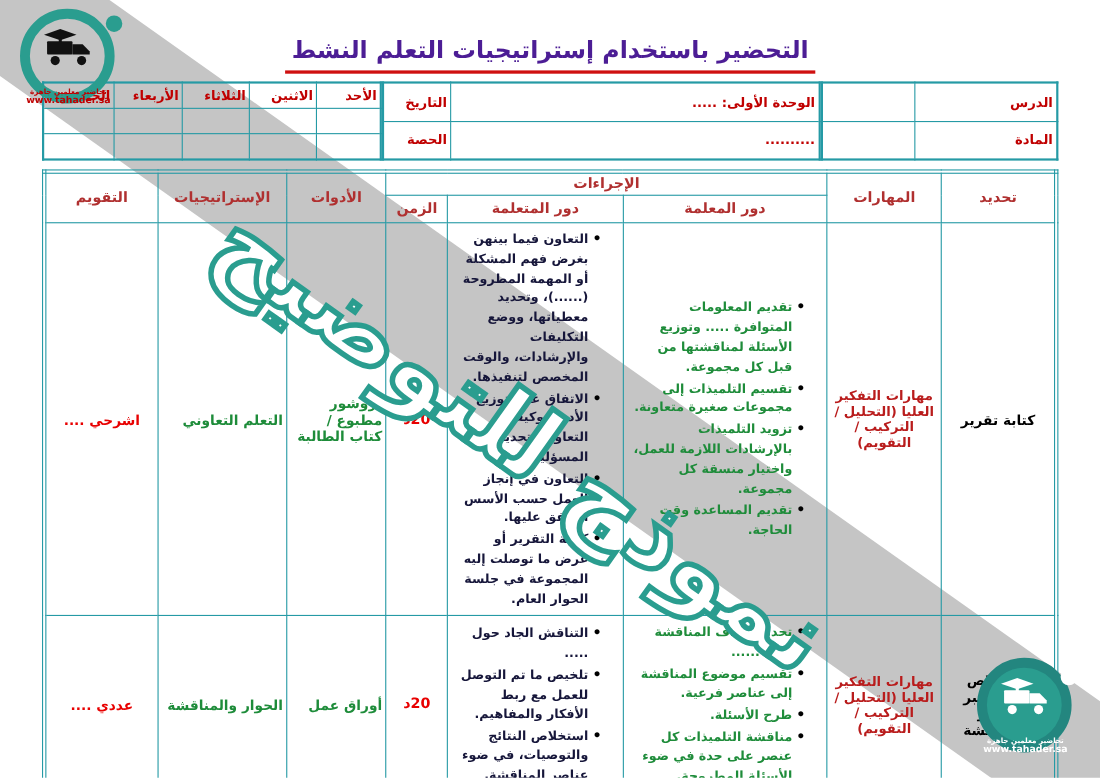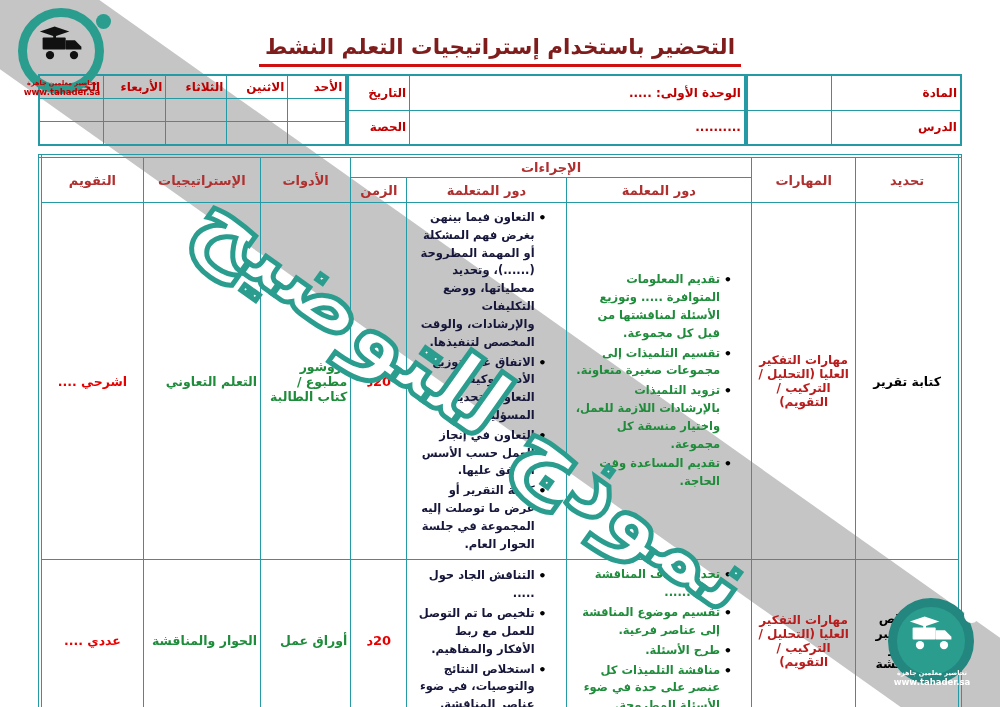--- a/index.html
+++ b/index.html
@@ -25,21 +25,21 @@
   .logo-tl .brand-dot{background:#2a9d8f;left:86px;top:6px;}
   .logo-br .brand-dot{background:#fff;left:84px;top:10px;}
   .truck{position:absolute;left:28px;top:16px;width:48px;height:40px;}
   .brand-lines{position:absolute;bottom:14px;width:100%;text-align:center;line-height:1.25;}
   .logo-tl .brand-lines{color:#c00000;}
   .logo-br .brand-lines{color:#fff;}
   .brand-l1{font-size:6.5px;}
   .brand-l2{font-size:8.5px;font-weight:bold;}
   
   .title-wrap{position:relative;z-index:5;text-align:center;padding-top:34px;}
-  .page-title{display:inline-block;margin:0;font-size:21.5px;color:#7f1d1d;
+  .page-title{display:inline-block;margin:0;font-size:21.5px;color:#4c1d95;
     border-bottom:3px solid #cf1010;padding:0 6px 5px 6px;}
   
   table{border-collapse:collapse;}
   td,th{border:1.3px solid #259aa5;padding:0 3px;}
   .redtxt{color:#c00000;}
   
   .info-band{position:relative;z-index:1;display:flex;margin:7px 38px 0 38px;align-items:stretch;}
   .info-band table{border:2px solid #259aa5;}
   .info-band td{height:22px;font-size:12px;text-align:right;background:transparent;}
   .t-subject{width:218px;}
@@ -77,25 +77,25 @@
 <div class="band"></div>
 
 <div class="title-wrap">
   <h1 class="page-title">التحضير باستخدام إستراتيجيات التعلم النشط</h1>
 </div>
 
 <div class="info-band">
   <table class="t-subject">
     <tbody>
         <tr>
+      <td class="lbl redtxt">الدرس</td>
+      <td class="val"></td>
+    </tr>
+    <tr>
       <td class="lbl redtxt">المادة</td>
-      <td class="val"></td>
-    </tr>
-    <tr>
-      <td class="lbl redtxt">الدرس</td>
       <td class="val"></td>
     </tr>
   </tbody>
     </table>
   <table class="t-unit">
     <tbody>
     <tr>
       <td class="unit-cell">الوحدة الأولى: .....</td>
       <td class="lbl redtxt">التاريخ</td>
     </tr>

